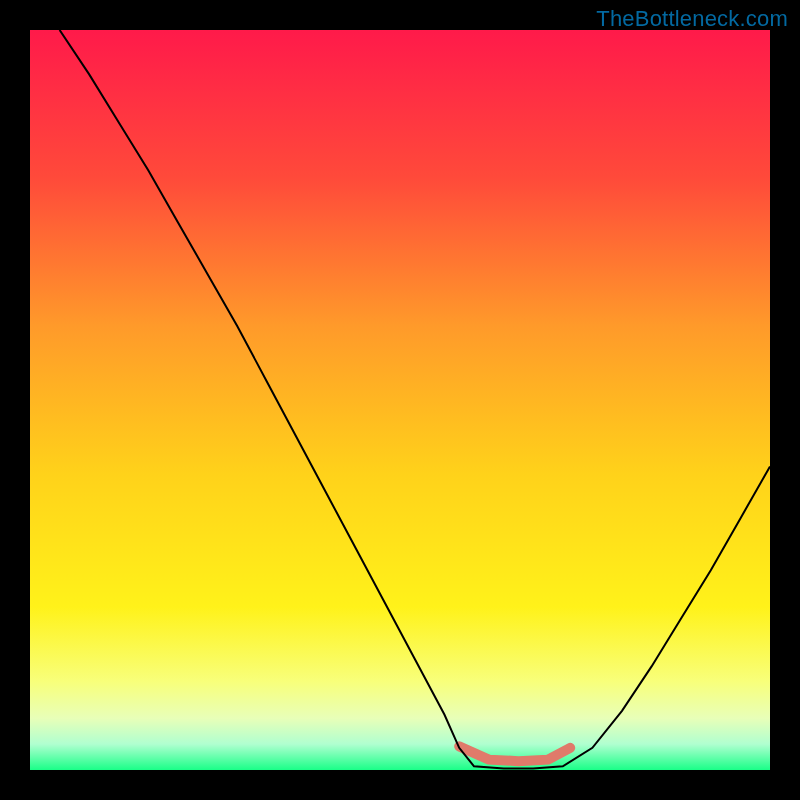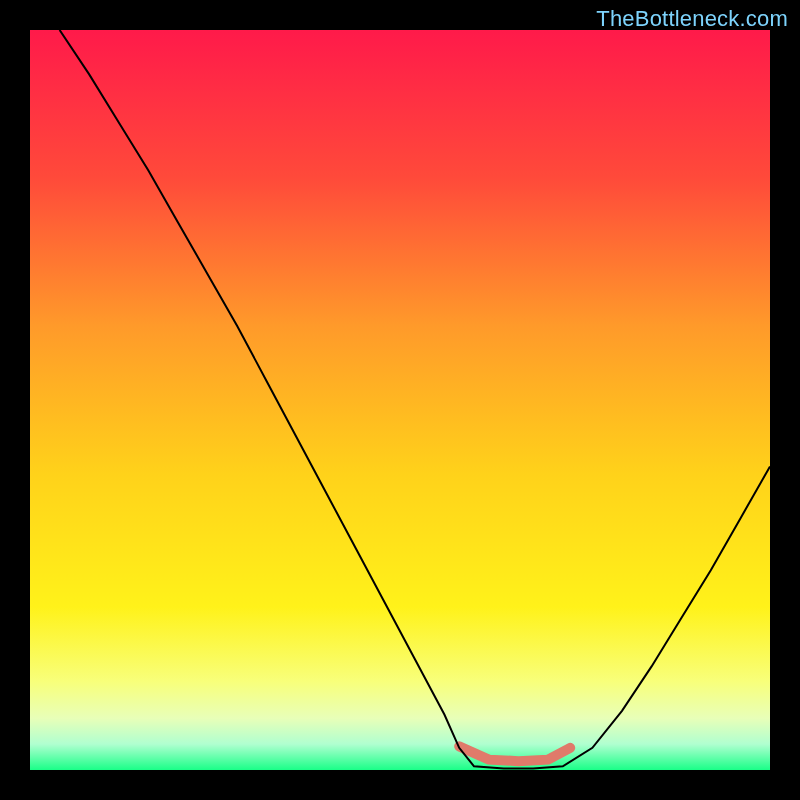--- a/index.html
+++ b/index.html
@@ -8,21 +8,21 @@
     width: 800px;
     height: 800px;
     background: #000;
     position: relative;
     font-family: Arial, sans-serif;
   }
   .watermark {
     position: absolute;
     top: 6px;
     right: 12px;
-    color: #7dd3fc;
+    color: #0369a1;
     font-size: 22px;
     font-weight: 400;
     z-index: 10;
     letter-spacing: 0.2px;
   }
   .plot-area {
     position: absolute;
     left: 30px;
     top: 30px;
     width: 740px;

